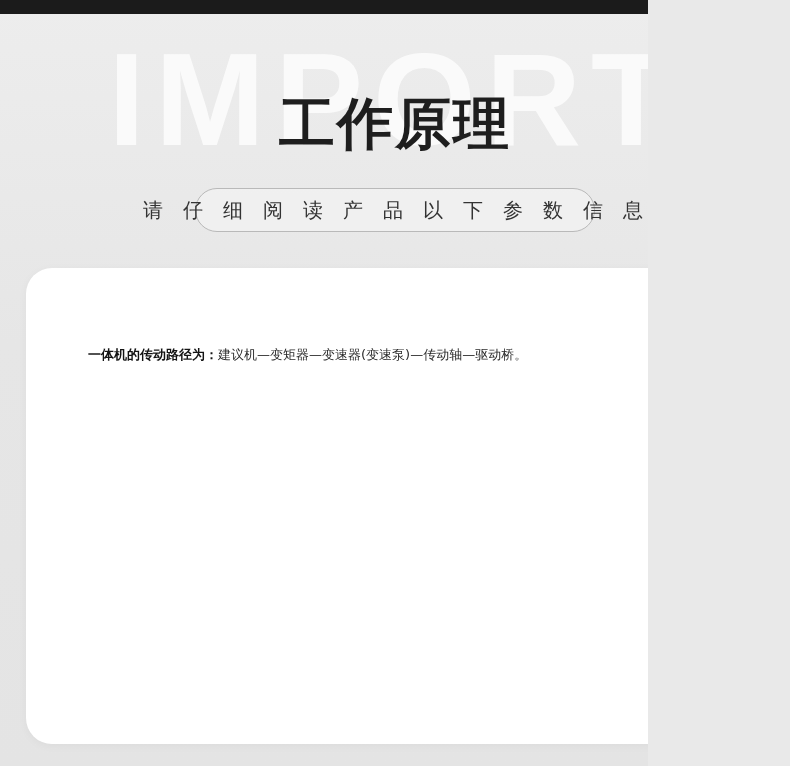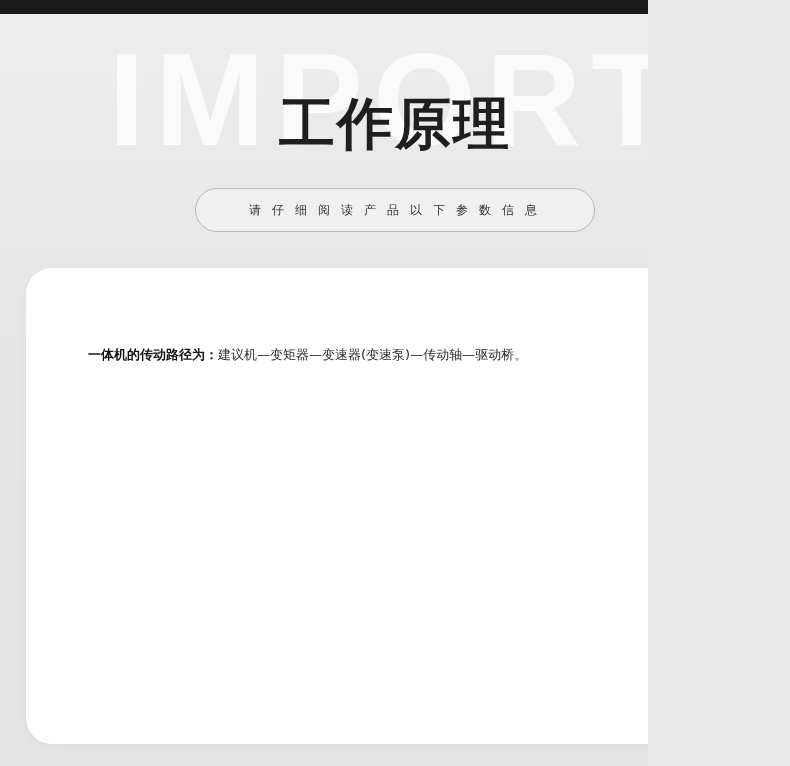--- a/index.html
+++ b/index.html
@@ -66,22 +66,22 @@
     height: 44px;
     border: 1px solid #b9b9b9;
     border-radius: 22px;
     background: rgba(255,255,255,0.35);
     box-sizing: border-box;
     display: flex;
     align-items: center;
     justify-content: center;
   }
   .subtitle-text {
-    font-family: Liberation Serif, serif;
-    font-size: 12px;
+    font-family: Liberation Mono, monospace;
+    font-size: 20px;
     color: #333333;
     letter-spacing: 4px;
     white-space: nowrap;
   }
   .card {
     position: absolute;
     top: 268px;
     left: 26px;
     width: 738px;
     height: 476px;

